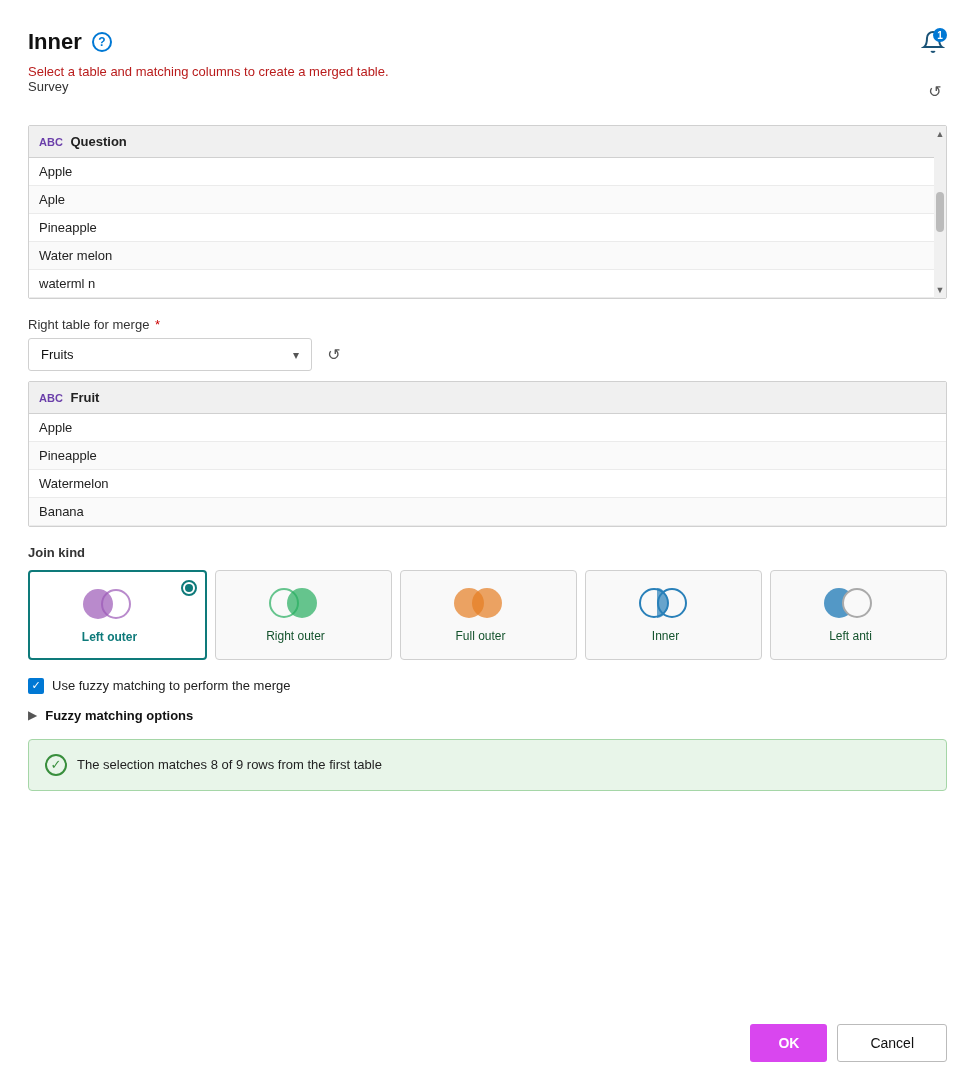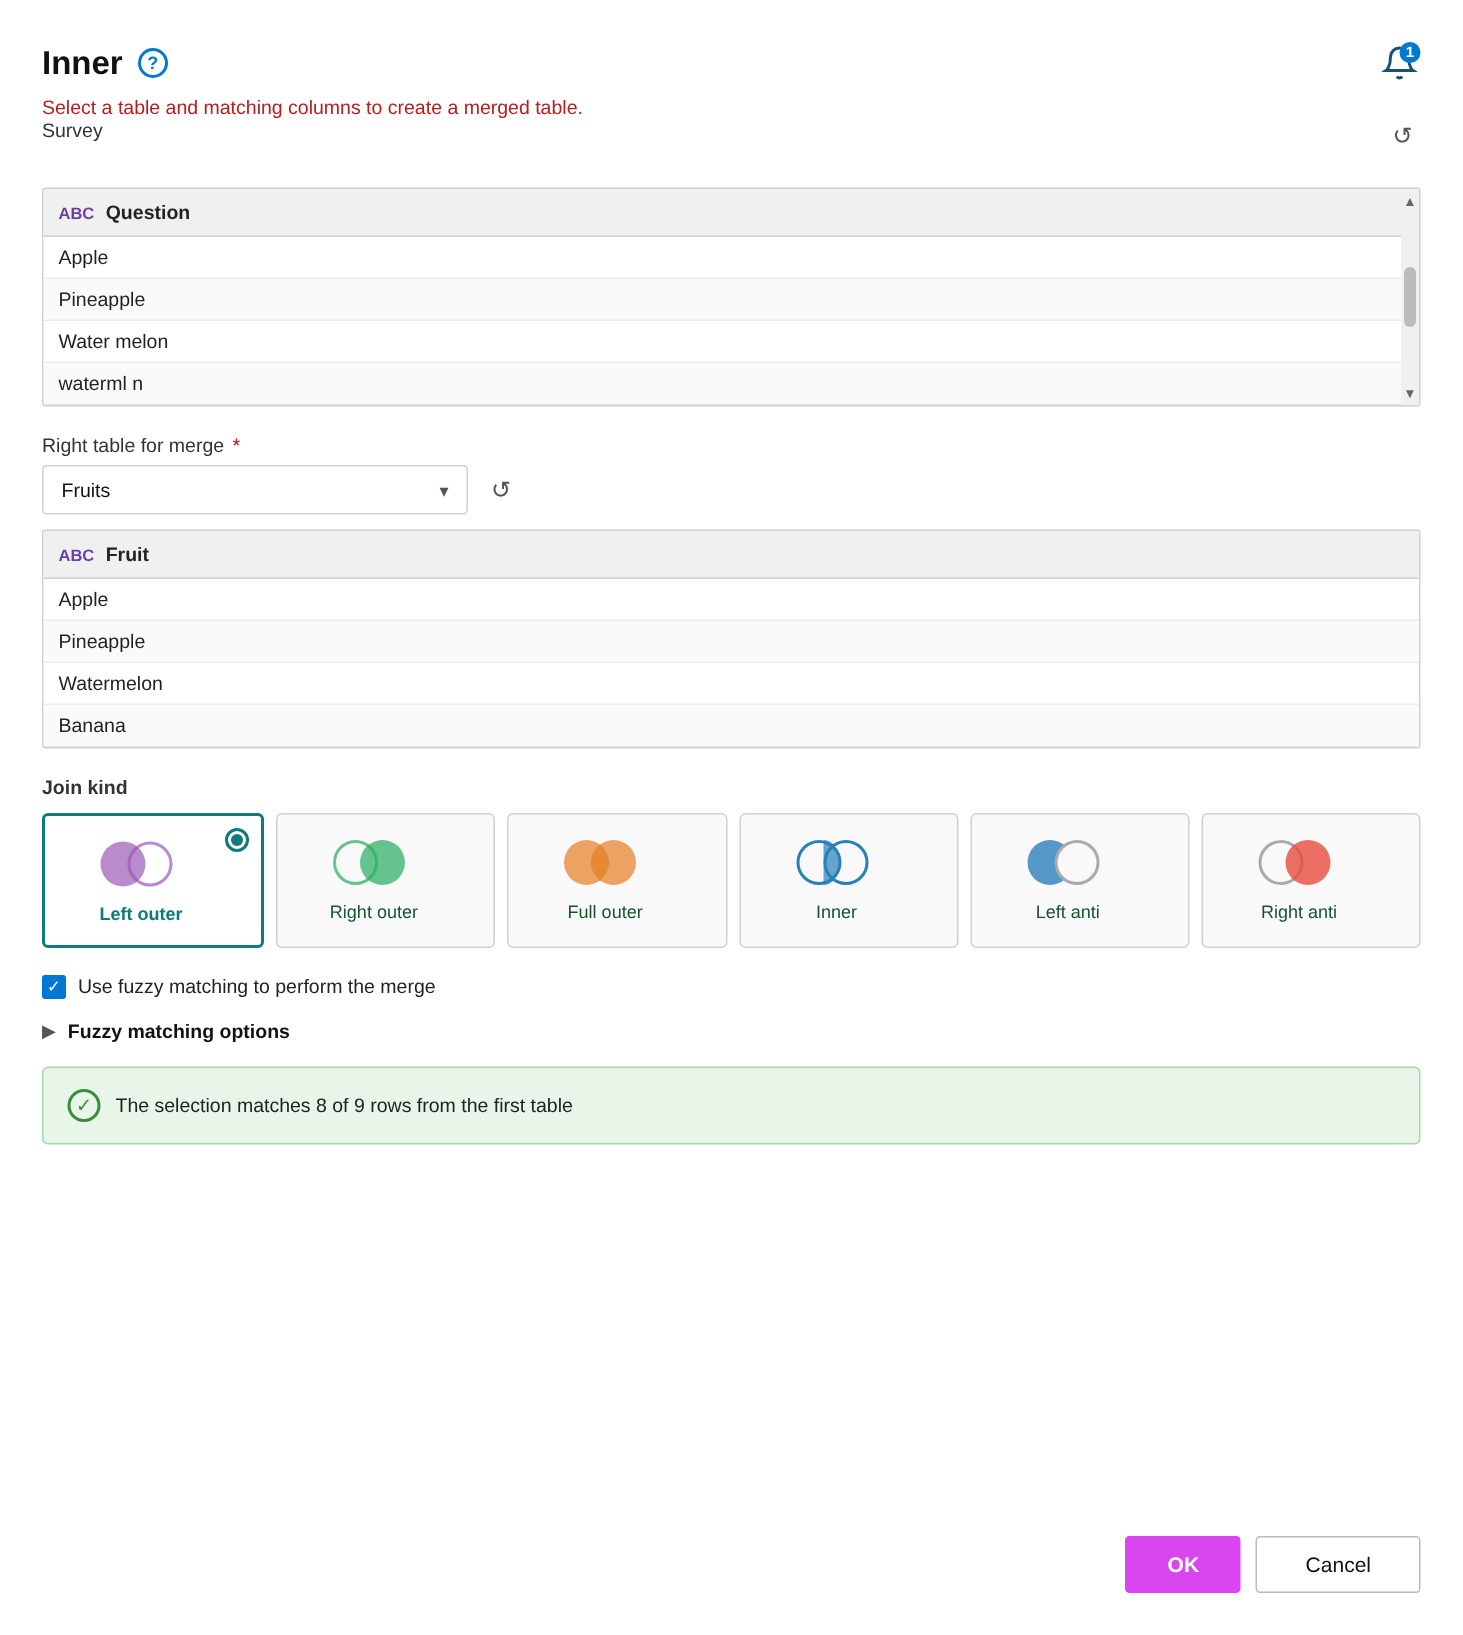--- a/index.html
+++ b/index.html
@@ -393,20 +393,23 @@
           <tr>
             <th>
               <span class="ab-icon">ABC</span>
               <span>Question</span>
             </th>
           </tr>
         </thead>
         <tbody id="survey-tbody">
         <tr>
               <td>Apple</td>
+            </tr>
+            <tr>
+              <td>Aple</td>
             </tr>
             <tr>
               <td>Pineapple</td>
             </tr>
             <tr>
               <td>Water melon</td>
             </tr>
             <tr>
               <td>waterml n</td>
             </tr>
@@ -499,27 +502,20 @@
     </div>
 
     <div class="join-card">
       <div class="la-venn">
         <div class="la-c1"></div>
         <div class="la-c2"></div>
       </div>
       <div class="card-label">Left anti</div>
     </div>
 
-    <div class="join-card">
-      <div class="ra-venn">
-        <div class="ra-c1"></div>
-        <div class="ra-c2"></div>
-      </div>
-      <div class="card-label">Right anti</div>
-    </div>
 
   </div>
 
   <div class="fuzzy-row">
     <div class="checkbox-custom">✓</div>
     <span class="fuzzy-label">Use fuzzy matching to perform the merge</span>
   </div>
 
   <div class="fuzzy-options-row">
     <span class="chevron-right">▶</span>

